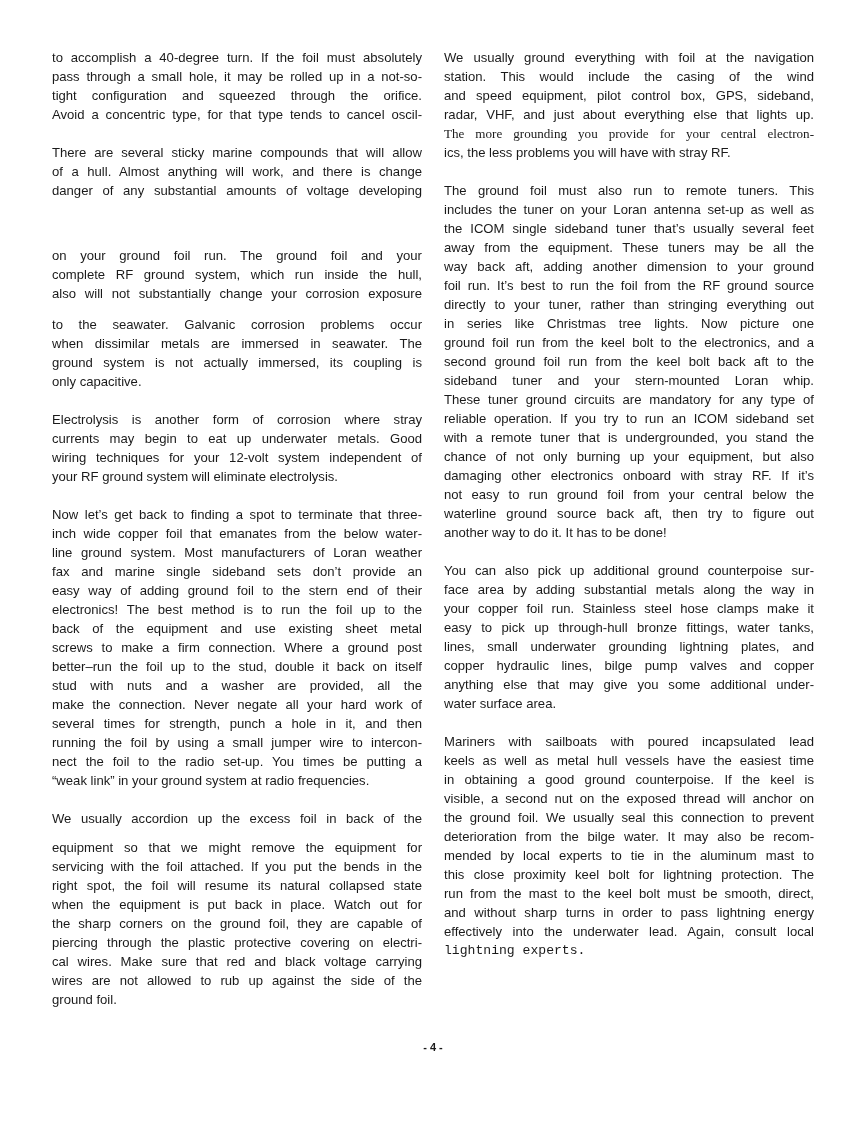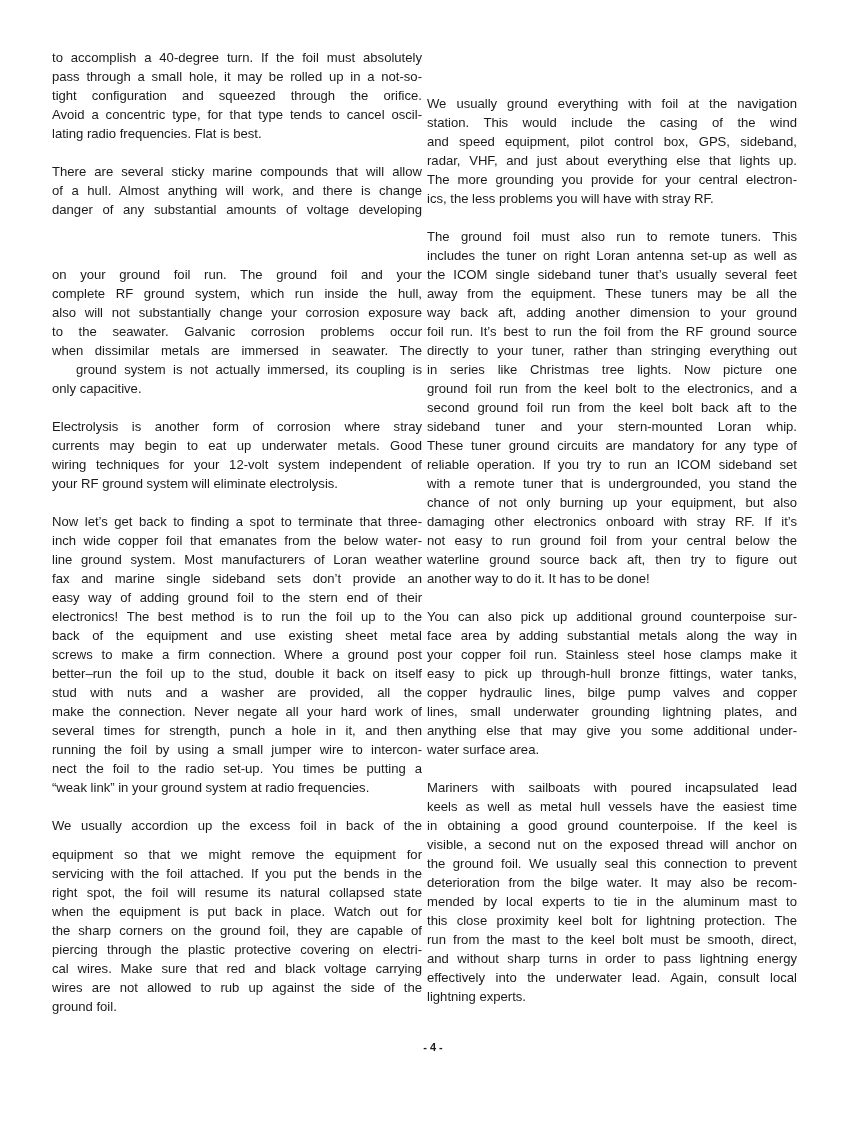--- a/index.html
+++ b/index.html
@@ -1,48 +1,47 @@
 <!DOCTYPE html>
 <html><head>
 <meta charset="utf-8">
 <style>
   html, body { margin: 0; padding: 0; background: #ffffff; }
   body { width: 866px; height: 1122px; position: relative; overflow: hidden;
          font-family: "Liberation Sans", sans-serif; color: #1a1a1a; }
   .col { position: absolute; top: 48px; width: 370px; }
   .col.left { left: 52px; }
-  .col.right { left: 427px; margin-top: 46px; }
+  .col.right { left: 444px; }
   .para { margin: 0 0 19px 0; }
   .line { display: block; height: 19px; line-height: 19px; font-size: 13.1px;
           text-align: justify; text-align-last: justify; white-space: nowrap; overflow: visible; }
   .line.last { text-align-last: left; }
   .page-number { position: absolute; top: 1041px; left: 0; width: 866px; text-align: center;
                  font-size: 11px; font-weight: bold; color: #1a1a1a; }
 </style>
 </head>
 <body>
 
 <div class="col left">
     <div class="para">
       <span class="line" style="white-space: normal; overflow: hidden;">to accomplish a 40-degree turn. If the foil must absolutely</span>
       <span class="line" style="white-space: normal; overflow: hidden;">pass through a small hole, it may be rolled up in a not-so-</span>
       <span class="line" style="white-space: normal; overflow: hidden;">tight configuration and squeezed through the orifice.</span>
       <span class="line" style="white-space: normal; overflow: hidden;">Avoid a concentric type, for that type tends to cancel oscil-</span>
-      <span class="line last" style="white-space: normal; overflow: hidden;">lating radio frequencies. Flat is best.</span>
     </div>
     <div class="para">
       <span class="line" style="white-space: normal; overflow: hidden;">There are several sticky marine compounds that will allow</span>
       <span class="line" style="white-space: normal; overflow: hidden;">of a hull. Almost anything will work, and there is change</span>
       <span class="line" style="white-space: normal; overflow: hidden;">danger of any substantial amounts of voltage developing</span>
       <span class="line" style="white-space: normal; overflow: hidden; margin-top: 46px;">on your ground foil run. The ground foil and your</span>
       <span class="line" style="white-space: normal; overflow: hidden;">complete RF ground system, which run inside the hull,</span>
       <span class="line" style="white-space: normal; overflow: hidden;">also will not substantially change your corrosion exposure</span>
-      <span class="line" style="white-space: normal; overflow: hidden;">to the seawater. Galvanic corrosion problems occur</span>
+      <span class="line" style="white-space: normal; overflow: hidden; margin-top: 12px;">to the seawater. Galvanic corrosion problems occur</span>
       <span class="line" style="white-space: normal; overflow: hidden;">when dissimilar metals are immersed in seawater. The</span>
-      <span class="line" style="white-space: normal; overflow: hidden; margin-left: 24px;">ground system is not actually immersed, its coupling is</span>
+      <span class="line" style="white-space: normal; overflow: hidden;">ground system is not actually immersed, its coupling is</span>
       <span class="line last" style="white-space: normal; overflow: hidden;">only capacitive.</span>
     </div>
     <div class="para">
       <span class="line" style="white-space: normal; overflow: hidden;">Electrolysis is another form of corrosion where stray</span>
       <span class="line" style="white-space: normal; overflow: hidden;">currents may begin to eat up underwater metals. Good</span>
       <span class="line" style="white-space: normal; overflow: hidden;">wiring techniques for your 12-volt system independent of</span>
       <span class="line last" style="white-space: normal; overflow: hidden;">your RF ground system will eliminate electrolysis.</span>
     </div>
     <div class="para">
       <span class="line" style="white-space: normal; overflow: hidden;">Now let’s get back to finding a spot to terminate that three-</span>
@@ -73,26 +72,26 @@
       <span class="line" style="white-space: normal; overflow: hidden;">wires are not allowed to rub up against the side of the</span>
       <span class="line last" style="white-space: normal; overflow: hidden;">ground foil.</span>
     </div>
   </div>
 <div class="col right">
     <div class="para">
       <span class="line" style="white-space: normal; overflow: hidden;">We usually ground everything with foil at the navigation</span>
       <span class="line" style="white-space: normal; overflow: hidden;">station. This would include the casing of the wind</span>
       <span class="line" style="white-space: normal; overflow: hidden;">and speed equipment, pilot control box, GPS, sideband,</span>
       <span class="line" style="white-space: normal; overflow: hidden;">radar, VHF, and just about everything else that lights up.</span>
-      <span class="line" style="white-space: normal; overflow: hidden;">The more grounding you provide for your central electron-</span>
+      <span class="line" style="white-space: normal; overflow: hidden; font-family: Liberation Serif, serif;">The more grounding you provide for your central electron-</span>
       <span class="line last" style="white-space: normal; overflow: hidden;">ics, the less problems you will have with stray RF.</span>
     </div>
     <div class="para">
       <span class="line" style="white-space: normal; overflow: hidden;">The ground foil must also run to remote tuners. This</span>
-      <span class="line" style="white-space: normal; overflow: hidden;">includes the tuner on right Loran antenna set-up as well as</span>
+      <span class="line" style="white-space: normal; overflow: hidden;">includes the tuner on your Loran antenna set-up as well as</span>
       <span class="line" style="white-space: normal; overflow: hidden;">the ICOM single sideband tuner that’s usually several feet</span>
       <span class="line" style="white-space: normal; overflow: hidden;">away from the equipment. These tuners may be all the</span>
       <span class="line" style="white-space: normal; overflow: hidden;">way back aft, adding another dimension to your ground</span>
       <span class="line" style="white-space: normal; overflow: hidden;">foil run. It’s best to run the foil from the RF ground source</span>
       <span class="line" style="white-space: normal; overflow: hidden;">directly to your tuner, rather than stringing everything out</span>
       <span class="line" style="white-space: normal; overflow: hidden;">in series like Christmas tree lights. Now picture one</span>
       <span class="line" style="white-space: normal; overflow: hidden;">ground foil run from the keel bolt to the electronics, and a</span>
       <span class="line" style="white-space: normal; overflow: hidden;">second ground foil run from the keel bolt back aft to the</span>
       <span class="line" style="white-space: normal; overflow: hidden;">sideband tuner and your stern-mounted Loran whip.</span>
       <span class="line" style="white-space: normal; overflow: hidden;">These tuner ground circuits are mandatory for any type of</span>
@@ -102,34 +101,34 @@
       <span class="line" style="white-space: normal; overflow: hidden;">damaging other electronics onboard with stray RF. If it’s</span>
       <span class="line" style="white-space: normal; overflow: hidden;">not easy to run ground foil from your central below the</span>
       <span class="line" style="white-space: normal; overflow: hidden;">waterline ground source back aft, then try to figure out</span>
       <span class="line last" style="white-space: normal; overflow: hidden;">another way to do it. It has to be done!</span>
     </div>
     <div class="para">
       <span class="line" style="white-space: normal; overflow: hidden;">You can also pick up additional ground counterpoise sur-</span>
       <span class="line" style="white-space: normal; overflow: hidden;">face area by adding substantial metals along the way in</span>
       <span class="line" style="white-space: normal; overflow: hidden;">your copper foil run. Stainless steel hose clamps make it</span>
       <span class="line" style="white-space: normal; overflow: hidden;">easy to pick up through-hull bronze fittings, water tanks,</span>
+      <span class="line" style="white-space: normal; overflow: hidden;">lines, small underwater grounding lightning plates, and</span>
       <span class="line" style="white-space: normal; overflow: hidden;">copper hydraulic lines, bilge pump valves and copper</span>
-      <span class="line" style="white-space: normal; overflow: hidden;">lines, small underwater grounding lightning plates, and</span>
       <span class="line" style="white-space: normal; overflow: hidden;">anything else that may give you some additional under-</span>
       <span class="line last" style="white-space: normal; overflow: hidden;">water surface area.</span>
     </div>
     <div class="para">
       <span class="line" style="white-space: normal; overflow: hidden;">Mariners with sailboats with poured incapsulated lead</span>
       <span class="line" style="white-space: normal; overflow: hidden;">keels as well as metal hull vessels have the easiest time</span>
       <span class="line" style="white-space: normal; overflow: hidden;">in obtaining a good ground counterpoise. If the keel is</span>
       <span class="line" style="white-space: normal; overflow: hidden;">visible, a second nut on the exposed thread will anchor on</span>
       <span class="line" style="white-space: normal; overflow: hidden;">the ground foil. We usually seal this connection to prevent</span>
       <span class="line" style="white-space: normal; overflow: hidden;">deterioration from the bilge water. It may also be recom-</span>
       <span class="line" style="white-space: normal; overflow: hidden;">mended by local experts to tie in the aluminum mast to</span>
       <span class="line" style="white-space: normal; overflow: hidden;">this close proximity keel bolt for lightning protection. The</span>
       <span class="line" style="white-space: normal; overflow: hidden;">run from the mast to the keel bolt must be smooth, direct,</span>
       <span class="line" style="white-space: normal; overflow: hidden;">and without sharp turns in order to pass lightning energy</span>
       <span class="line" style="white-space: normal; overflow: hidden;">effectively into the underwater lead. Again, consult local</span>
-      <span class="line last" style="white-space: normal; overflow: hidden;">lightning experts.</span>
+      <span class="line last" style="white-space: normal; overflow: hidden; font-family: Liberation Mono, monospace;">lightning experts.</span>
     </div>
   </div>
 
 <div class="page-number">- 4 -</div>
 
 </body></html>

